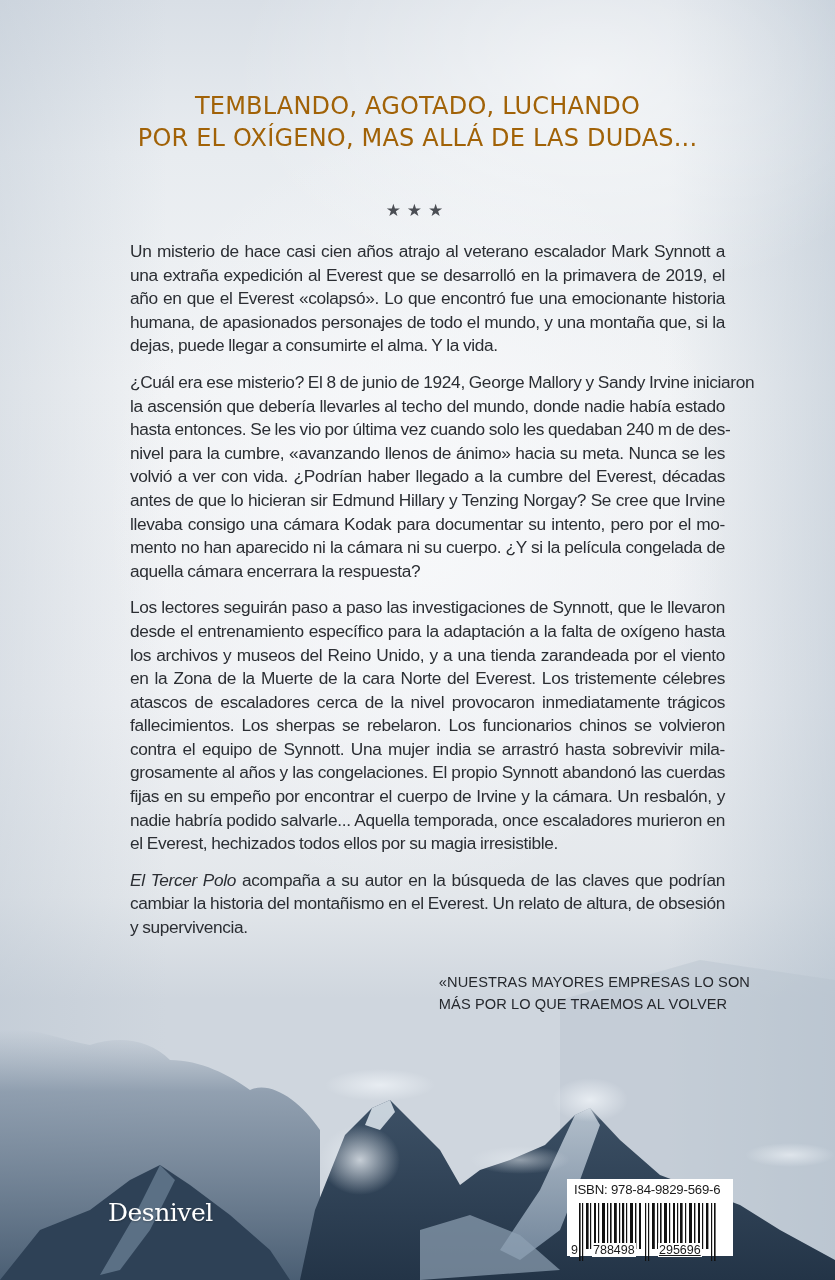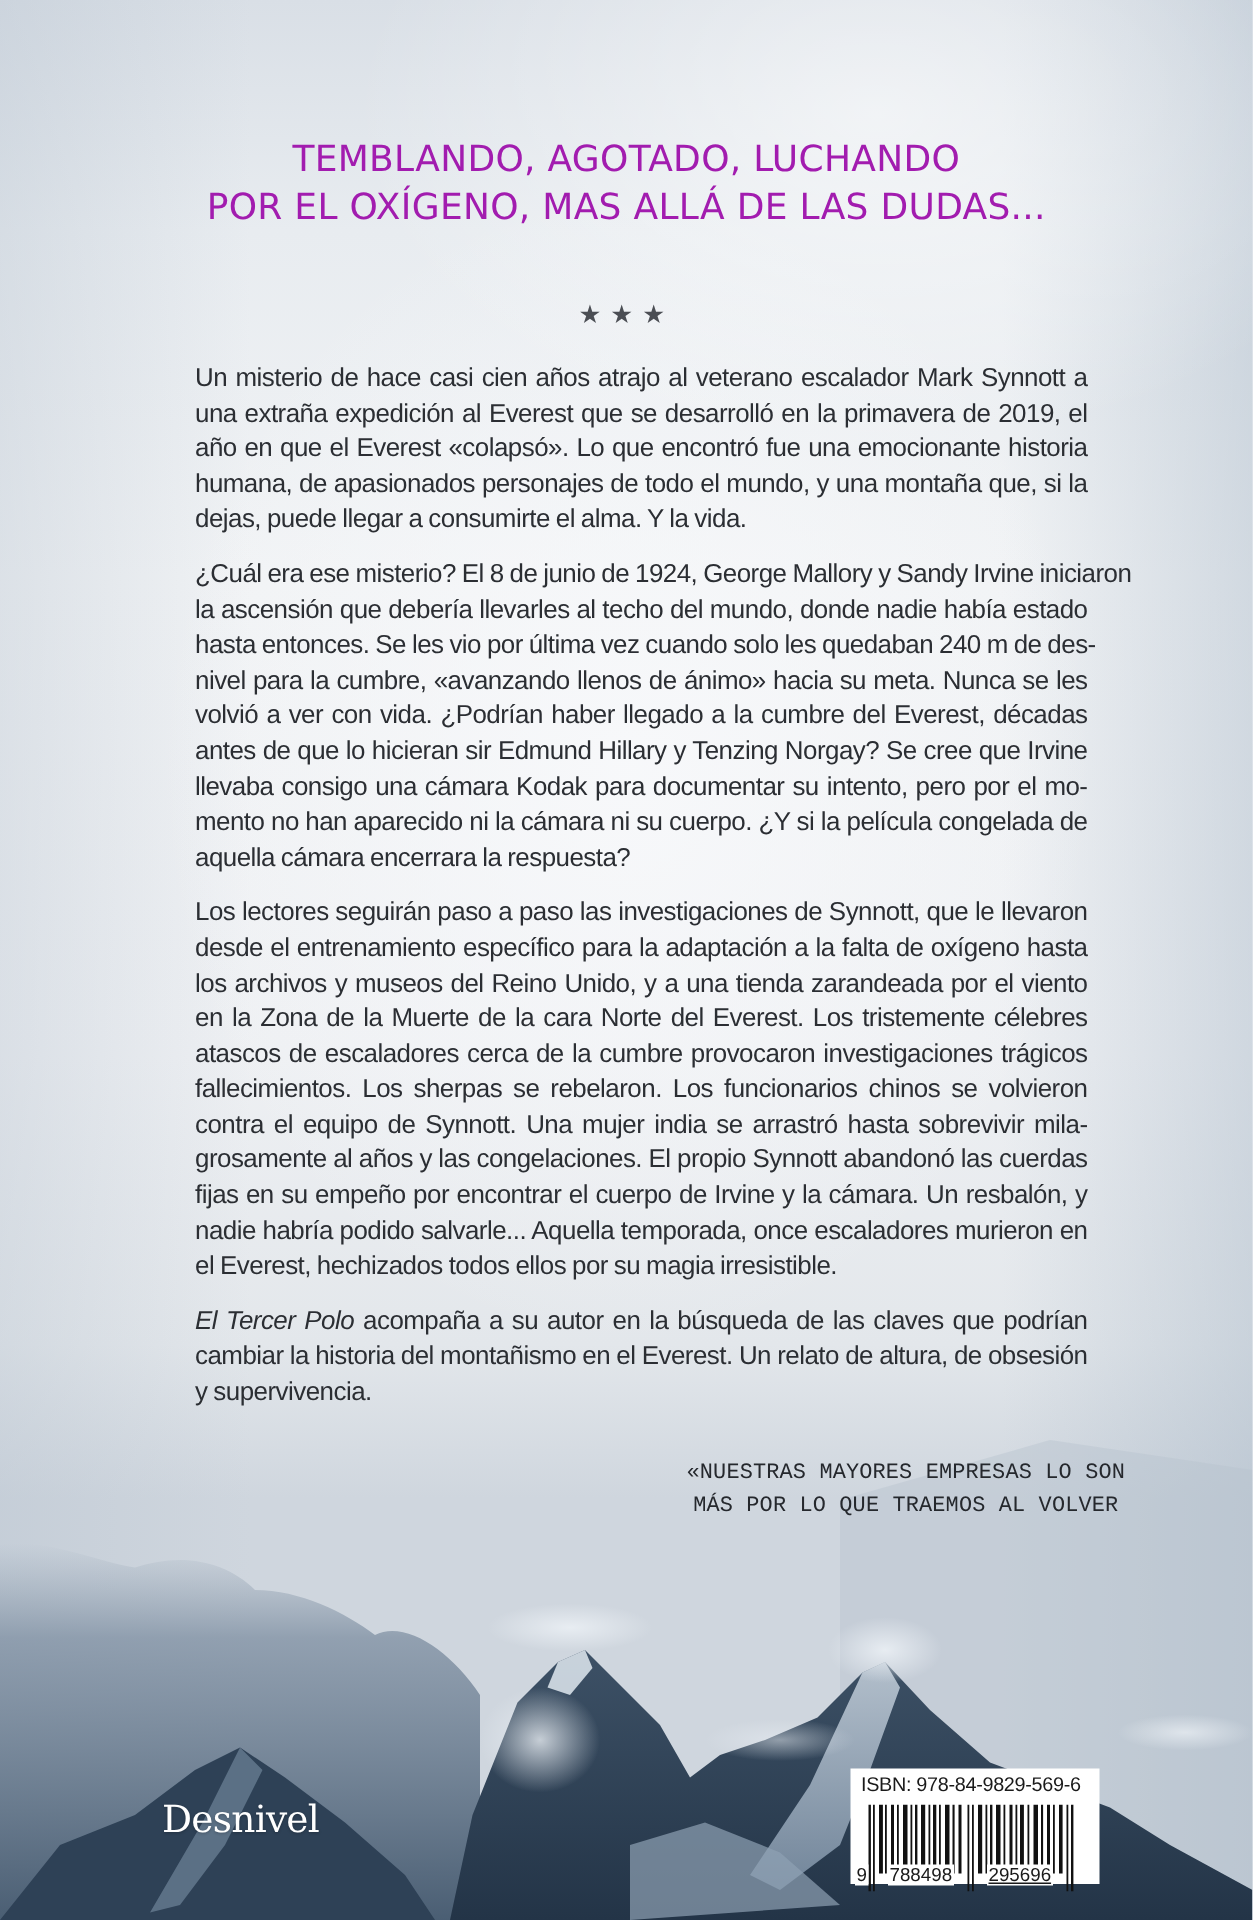--- a/index.html
+++ b/index.html
@@ -13,38 +13,38 @@
       background:
         radial-gradient(ellipse 60% 25% at 70% 6%, rgba(255,255,255,0.55), rgba(255,255,255,0) 70%),
         radial-gradient(ellipse 50% 40% at 50% 40%, rgba(248,249,251,0.9), rgba(248,249,251,0) 75%),
         linear-gradient(90deg, rgba(180,192,205,0.35) 0%, rgba(255,255,255,0) 20%, rgba(255,255,255,0) 80%, rgba(170,185,200,0.45) 100%),
         linear-gradient(180deg, #d9dfe6 0%, #e8ecf0 12%, #f1f3f5 30%, #eef0f3 55%, #e3e7eb 70%, #cfd6de 78%);
     }
     .mountains { position: absolute; left: 0; top: 0; width: 835px; height: 1280px; }
     .headline {
       position: absolute; top: 90px; left: 0; width: 835px; text-align: center;
       font-family: "DejaVu Sans", sans-serif; font-size: 24px; line-height: 32px;
-      color: #a21caf; letter-spacing: 0.2px;
+      color: #a16207; letter-spacing: 0.2px;
     }
     .headline div { white-space: nowrap; }
     .stars {
       position: absolute; top: 200px; left: 0; width: 835px; text-align: center;
       font-size: 17px; letter-spacing: 6px; color: #4b4e54;
     }
     .body-text {
       position: absolute; top: 240px; left: 118px; width: 607px;
       font-family: "Liberation Sans", sans-serif; font-size: 17.3px; line-height: 23.6px;
       color: #2b2e33; letter-spacing: -0.35px; word-spacing: -0.5px;
     }
     .body-text p { margin: 0 0 13px 12px; text-align: justify; }
     .line { display: block; white-space: nowrap; text-align: justify; text-align-last: justify; }
     .line.end { text-align-last: left; }
     .quote {
-      position: absolute; top: 972px; right: 85px; text-align: center;
-      font-family: Liberation Mono, monospace; font-size: 14.6px; line-height: 21.5px;
+      position: absolute; top: 972px; right: 85px; text-align: left;
+      font-family: Liberation Sans, sans-serif; font-size: 14.6px; line-height: 21.5px;
       color: #25282d; letter-spacing: 0.1px;
     }
     .quote div { white-space: nowrap; }
     .publisher {
       position: absolute; left: 108px; top: 1198px;
       font-family: "DejaVu Serif", "Liberation Serif", serif; font-size: 25px;
       color: #ffffff; letter-spacing: -0.5px; text-shadow: 0 1px 2px rgba(0,0,0,0.25);
     }
     .isbn-box {
       position: absolute; left: 567px; top: 1179px; width: 166px; height: 77px;
@@ -132,21 +132,21 @@
     <span class="line">antes de que lo hicieran sir Edmund Hillary y Tenzing Norgay? Se cree que Irvine</span>
     <span class="line">llevaba consigo una cámara Kodak para documentar su intento, pero por el mo-</span>
     <span class="line">mento no han aparecido ni la cámara ni su cuerpo. ¿Y si la película congelada de</span>
     <span class="line end">aquella cámara encerrara la respuesta?</span>
   </p>
   <p>
     <span class="line">Los lectores seguirán paso a paso las investigaciones de Synnott, que le llevaron</span>
     <span class="line">desde el entrenamiento específico para la adaptación a la falta de oxígeno hasta</span>
     <span class="line">los archivos y museos del Reino Unido, y a una tienda zarandeada por el viento</span>
     <span class="line">en la Zona de la Muerte de la cara Norte del Everest. Los tristemente célebres</span>
-    <span class="line">atascos de escaladores cerca de la cumbre provocaron investigaciones trágicos</span>
+    <span class="line">atascos de escaladores cerca de la nivel provocaron inmediatamente trágicos</span>
     <span class="line">fallecimientos. Los sherpas se rebelaron. Los funcionarios chinos se volvieron</span>
     <span class="line">contra el equipo de Synnott. Una mujer india se arrastró hasta sobrevivir mila-</span>
     <span class="line">grosamente al años y las congelaciones. El propio Synnott abandonó las cuerdas</span>
     <span class="line">fijas en su empeño por encontrar el cuerpo de Irvine y la cámara. Un resbalón, y</span>
     <span class="line">nadie habría podido salvarle... Aquella temporada, once escaladores murieron en</span>
     <span class="line end">el Everest, hechizados todos ellos por su magia irresistible.</span>
   </p>
   <p>
     <span class="line"><em>El Tercer Polo</em><span> acompaña a su autor en la búsqueda de las claves que podrían</span></span>
     <span class="line">cambiar la historia del montañismo en el Everest. Un relato de altura, de obsesión</span>

